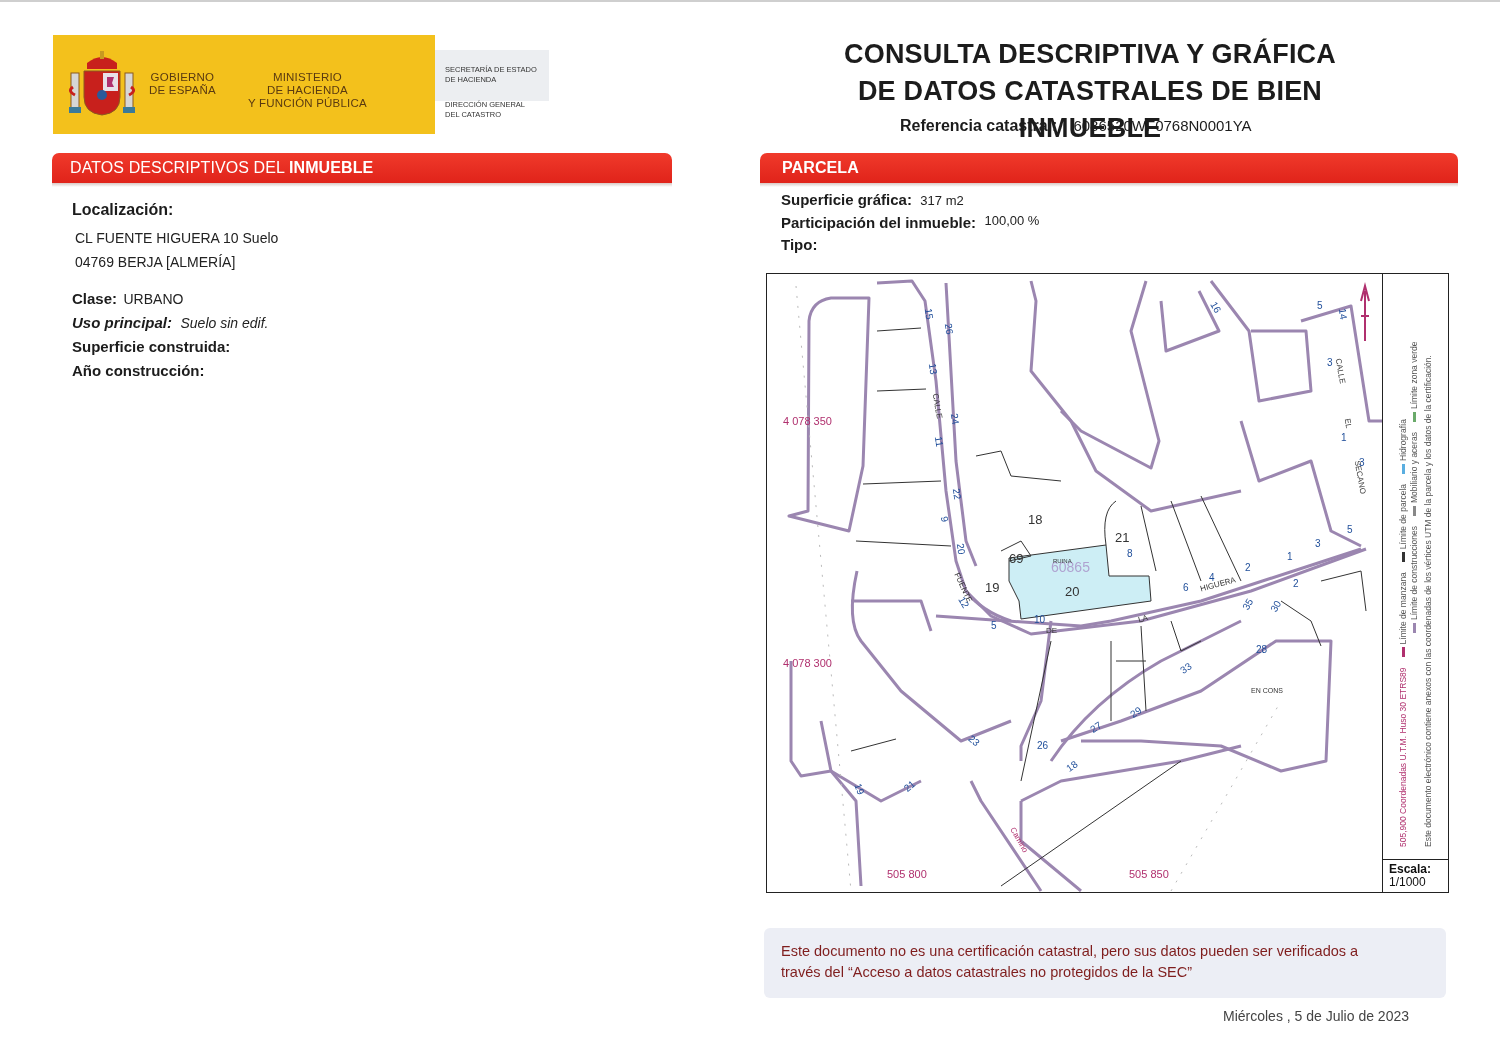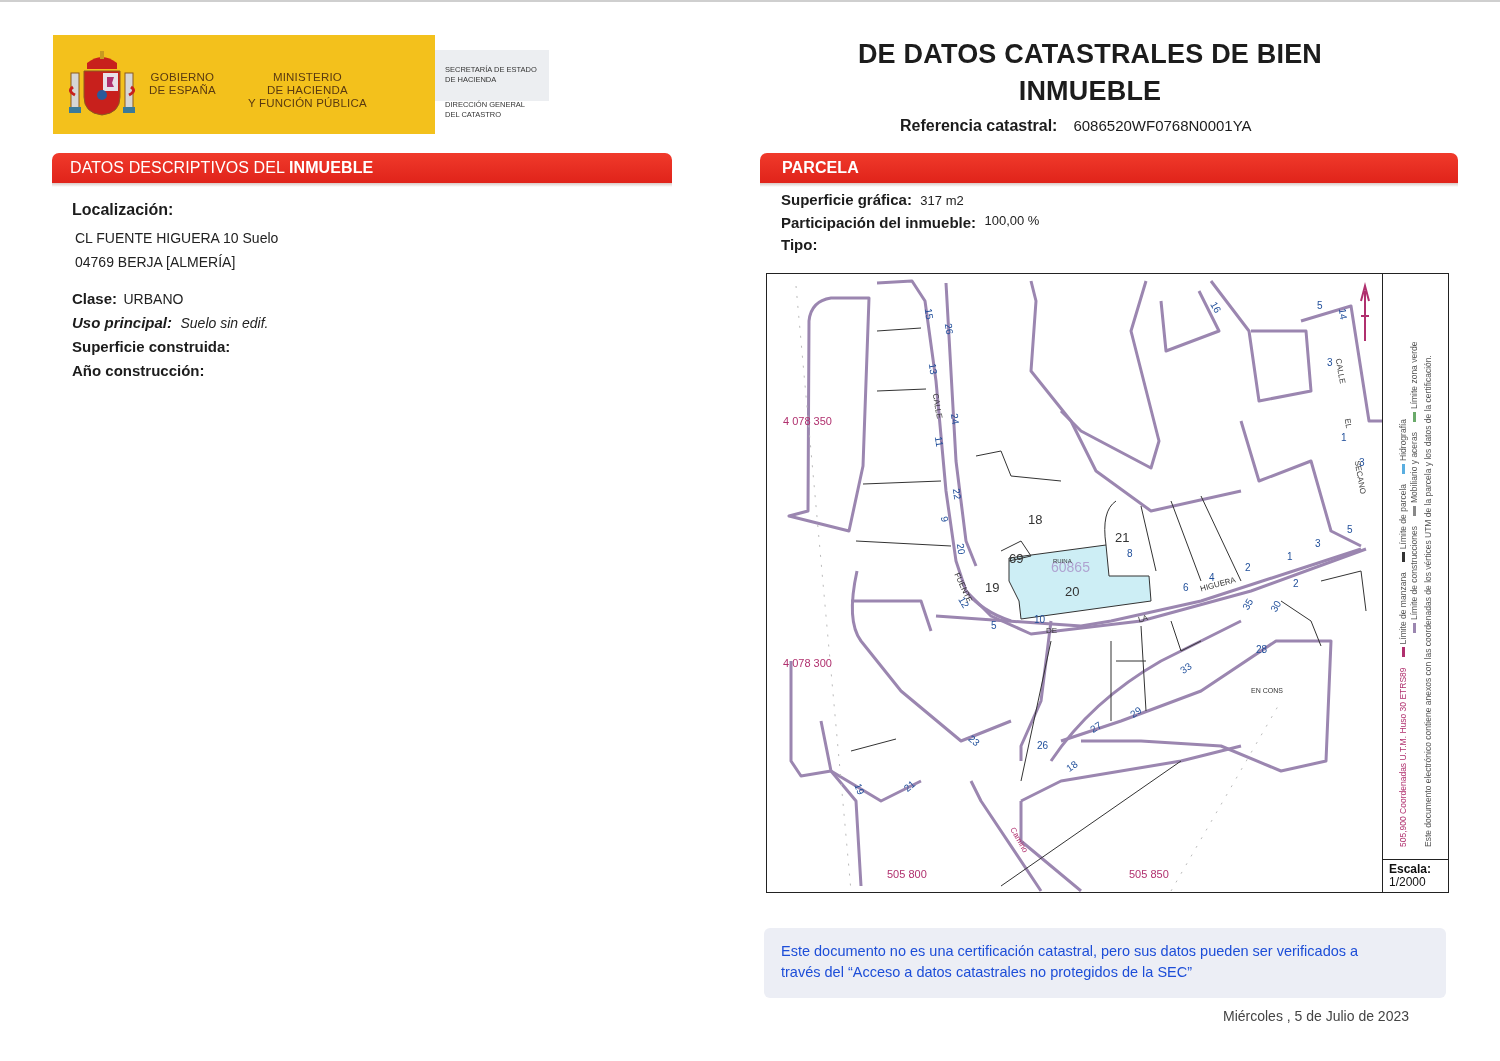--- a/index.html
+++ b/index.html
@@ -38,21 +38,21 @@
   .map svg { position: absolute; left: 0; top: 0; }
   .legend { position: absolute; left: 615px; top: 0; width: 66px; height: 585px; border-left: 1.5px solid #222; }
   .legend-inner { position: absolute; left: 50%; top: 50%; width: 560px; transform: translate(-50%, -50%) rotate(-90deg); font-size: 8.5px; line-height: 11px; color: #555; }
   .legend-inner .l1 { display: flex; gap: 10px; white-space: nowrap; }
   .legend-inner .coord { color: #b0306e; }
   .legend-inner .sw { display: inline-block; width: 10px; height: 3px; vertical-align: middle; margin-right: 3px; }
   .escala { position: absolute; left: 615px; top: 585px; width: 66px; height: 35px; border-left: 1.5px solid #222; border-top: 1.5px solid #222; padding: 3px 0 0 6px; font-size: 12px; line-height: 13px; color: #111; }
   .escala .e1 { font-weight: bold; }
 
   
-  .notice { position: absolute; left: 764px; top: 928px; width: 682px; height: 70px; background: #eceef5; border-radius: 6px; padding: 13px 0 0 17px; font-size: 14.5px; line-height: 21px; color: #1d4ed8; }
+  .notice { position: absolute; left: 764px; top: 928px; width: 682px; height: 70px; background: #eceef5; border-radius: 6px; padding: 13px 0 0 17px; font-size: 14.5px; line-height: 21px; color: #7f1d1d; }
   .date { position: absolute; left: 1223px; top: 1008px; font-size: 14px; color: #444; text-align: center; }
 </style>
 </head>
 <body>
 
 <div class="top-rule"></div>
 
 <div class="logo">
   <svg class="shield" viewBox="0 0 70 70">
     <rect x="4" y="24" width="8" height="36" fill="#d6d6d6" stroke="#8a5a20" stroke-width="1"></rect>
@@ -83,20 +83,21 @@
     <div>SECRETARÍA DE ESTADO</div>
     <div>DE HACIENDA</div>
   </div>
   <div class="dir">
     <div>DIRECCIÓN GENERAL</div>
     <div>DEL CATASTRO</div>
   </div>
 </div>
 
 <div class="title">
+  <div>CONSULTA DESCRIPTIVA Y GRÁFICA</div>
   <div>DE DATOS CATASTRALES DE BIEN INMUEBLE</div>
 </div>
 <div class="ref">
   <span class="lbl">Referencia catastral:</span><span class="val">6086520WF0768N0001YA</span>
 </div>
 
 <div class="banner left">
   <span class="thin">DATOS DESCRIPTIVOS DEL </span><span>INMUEBLE</span>
 </div>
 
@@ -283,21 +284,21 @@
       <div class="l1" style="padding-left:214px;">
         <span><span class="sw" style="background:#9b86b0"></span><span>Límite de construcciones</span></span>
         <span><span class="sw" style="background:#888"></span><span>Mobiliario y aceras</span></span>
         <span><span class="sw" style="background:#6aaa6a"></span><span>Límite zona verde</span></span>
       </div>
       <div style="margin-top:3px;white-space:nowrap;">Este documento electrónico contiene anexos con las coordenadas de los vértices UTM de la parcela y los datos de la certificación.</div>
     </div>
   </div>
   <div class="escala">
     <div class="e1">Escala:</div>
-    <div>1/2000</div>
+    <div>1/1000</div>
   </div>
 </div>
 
 <div class="notice">
   <div>Este documento no es una certificación catastral, pero sus datos pueden ser verificados a</div>
   <div>través del “Acceso a datos catastrales no protegidos de la SEC”</div>
 </div>
 <div class="date">Miércoles , 5 de Julio de 2023</div>
 
 </body></html>

